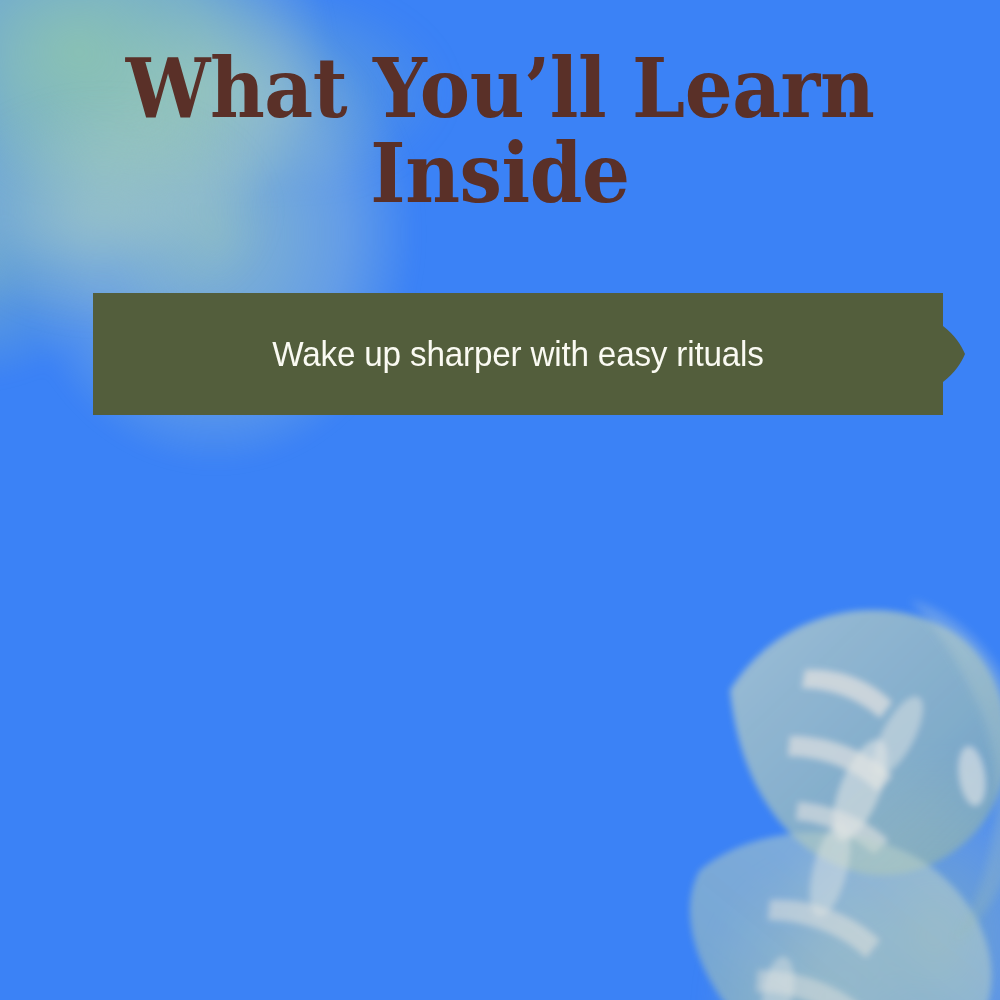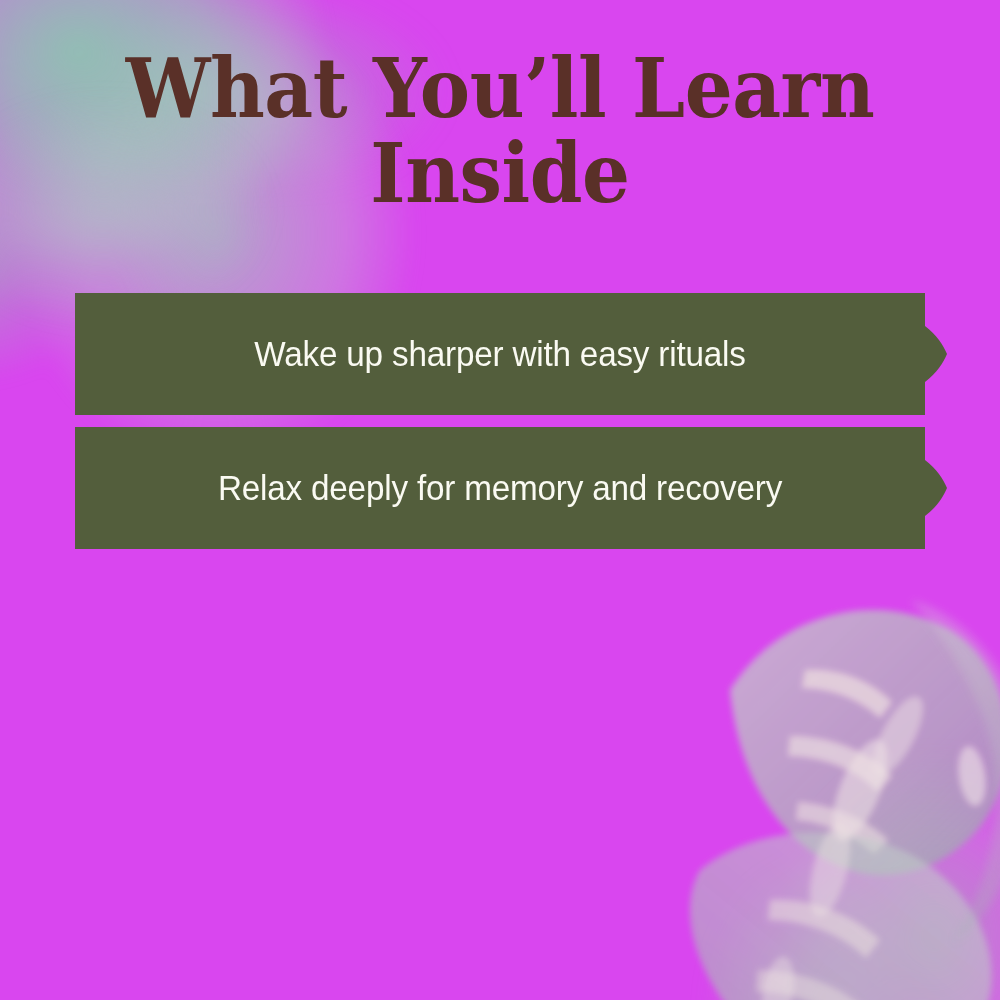--- a/index.html
+++ b/index.html
@@ -11,21 +11,21 @@
     height: 1000px;
     overflow: hidden;
     font-family: "Liberation Sans", sans-serif;
     background: #EDE8DE;
   }
 
   #poster {
     position: relative;
     width: 1000px;
     height: 1000px;
-    background: #d946ef;
+    background: #3b82f6;
     overflow: hidden;
   }
 
   
   .bg-layer {
     position: absolute;
     inset: 0;
     pointer-events: none;
   }
 
@@ -106,20 +106,21 @@
     white-space: nowrap;
   }
   .title-line.l2 { margin-top: 4px; }
 
   
   .banner-stack {
     position: absolute;
     left: 0;
     top: 293px;
     width: 894px;
+    padding-left: 18px;
   }
 
   .banner {
     position: relative;
     height: 122px;
     margin-bottom: 12px;
   }
 
   .banner-shape {
     position: absolute;
@@ -227,24 +228,16 @@
       <div class="banner-shape">
         <svg viewBox="0 0 872 122" preserveAspectRatio="none" aria-hidden="true">
           <path d="M0,0 H850 V0 C850,0 850,33 850,33 C862,42 868,52 872,61 C868,70 862,80 850,89 V122 H0 Z" fill="#535E3C"></path>
         </svg>
       </div>
       <div class="banner-label">Wake up sharper with easy rituals</div>
     </div>
 
 
 
-    <div class="banner">
-      <div class="banner-shape">
-        <svg viewBox="0 0 872 122" preserveAspectRatio="none" aria-hidden="true">
-          <path d="M0,0 H850 V0 C850,0 850,33 850,33 C862,42 868,52 872,61 C868,70 862,80 850,89 V122 H0 Z" fill="#535E3C"></path>
-        </svg>
-      </div>
-      <div class="banner-label">Relax deeply for memory and recovery</div>
-    </div>
 
 
   </div>
 </div>
 
 </body></html>

